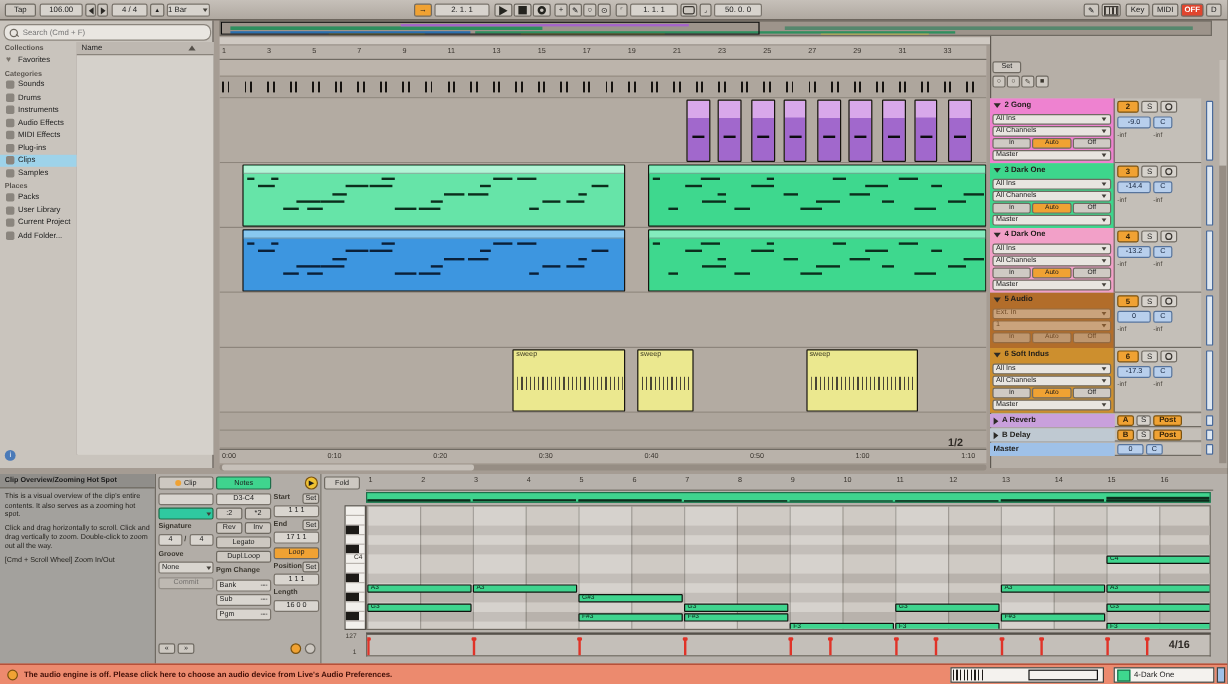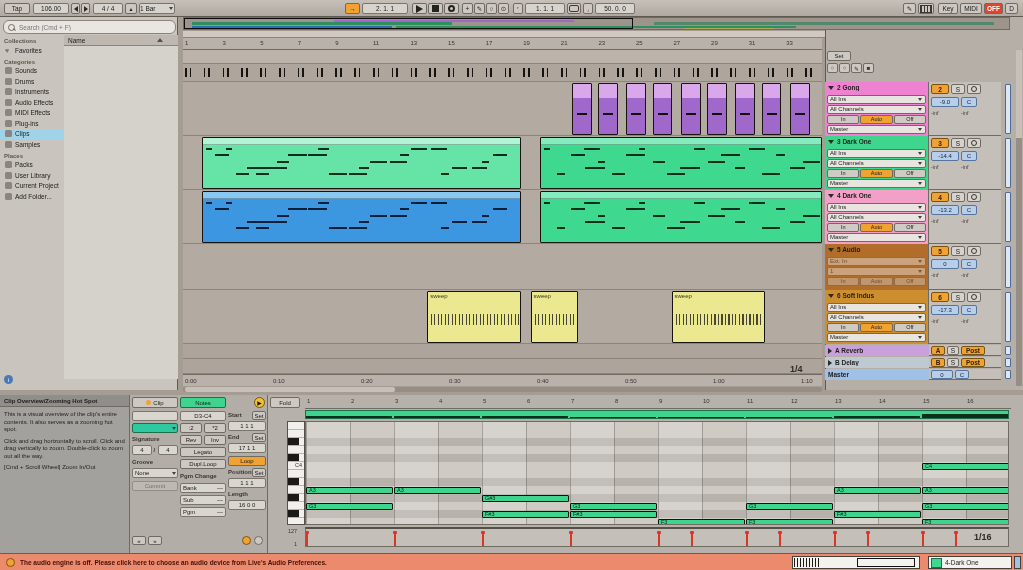--- a/index.html
+++ b/index.html
@@ -430,21 +430,21 @@
   <div id="arr-timeruler">
       <div class="a tnum" style="left: 2px; top: 3px;">0:00</div>
       <div class="a tnum" style="left: 90px; top: 3px;">0:10</div>
       <div class="a tnum" style="left: 178px; top: 3px;">0:20</div>
       <div class="a tnum" style="left: 266px; top: 3px;">0:30</div>
       <div class="a tnum" style="left: 354px; top: 3px;">0:40</div>
       <div class="a tnum" style="left: 442px; top: 3px;">0:50</div>
       <div class="a tnum" style="left: 530px; top: 3px;">1:00</div>
       <div class="a tnum" style="left: 618px; top: 3px;">1:10</div>
     </div>
-  <div id="gridlabel">1/4</div>
+  <div id="gridlabel">1/2</div>
   <div id="arr-scrollx">
       <div></div>
     </div>
 
   <div id="trackpanel"></div>
   <div id="track-blocks">
     <div class="a btn" style="left:2px;top:1px;width:24px;height:10px">Set</div>
     <div class="a icobox" style="left:2px;top:13px;width:11px;height:10px">○</div>
     <div class="a icobox" style="left:14px;top:13px;width:11px;height:10px">○</div>
     <div class="a icobox" style="left:26px;top:13px;width:11px;height:10px">✎</div>
@@ -899,21 +899,21 @@
         <div class="a stem" style="left: 528px; top: 4px; width: 2px; height: 14px;"></div>
         <div class="a stemhead" style="left: 560px; top: 2px; width: 4px; height: 3px;"></div>
         <div class="a stem" style="left: 561px; top: 4px; width: 2px; height: 14px;"></div>
         <div class="a stemhead" style="left: 615px; top: 2px; width: 4px; height: 3px;"></div>
         <div class="a stem" style="left: 616px; top: 4px; width: 2px; height: 14px;"></div>
         <div class="a stemhead" style="left: 648px; top: 2px; width: 4px; height: 3px;"></div>
         <div class="a stem" style="left: 649px; top: 4px; width: 2px; height: 14px;"></div>
       </div>
     <div id="vmax">127</div>
     <div id="vmin">1</div>
-    <div id="midigrid">1/16</div>
+    <div id="midigrid">4/16</div>
   </div>
 
   <div id="statusbar">
     <div id="statusicon"></div>
     <div id="statusmsg">The audio engine is off. Please click here to choose an audio device from Live's Audio Preferences.</div>
     <div id="miniover">
       <div class="kbd"></div>
       <div class="view"></div>
     </div>
     <div id="curclip">

